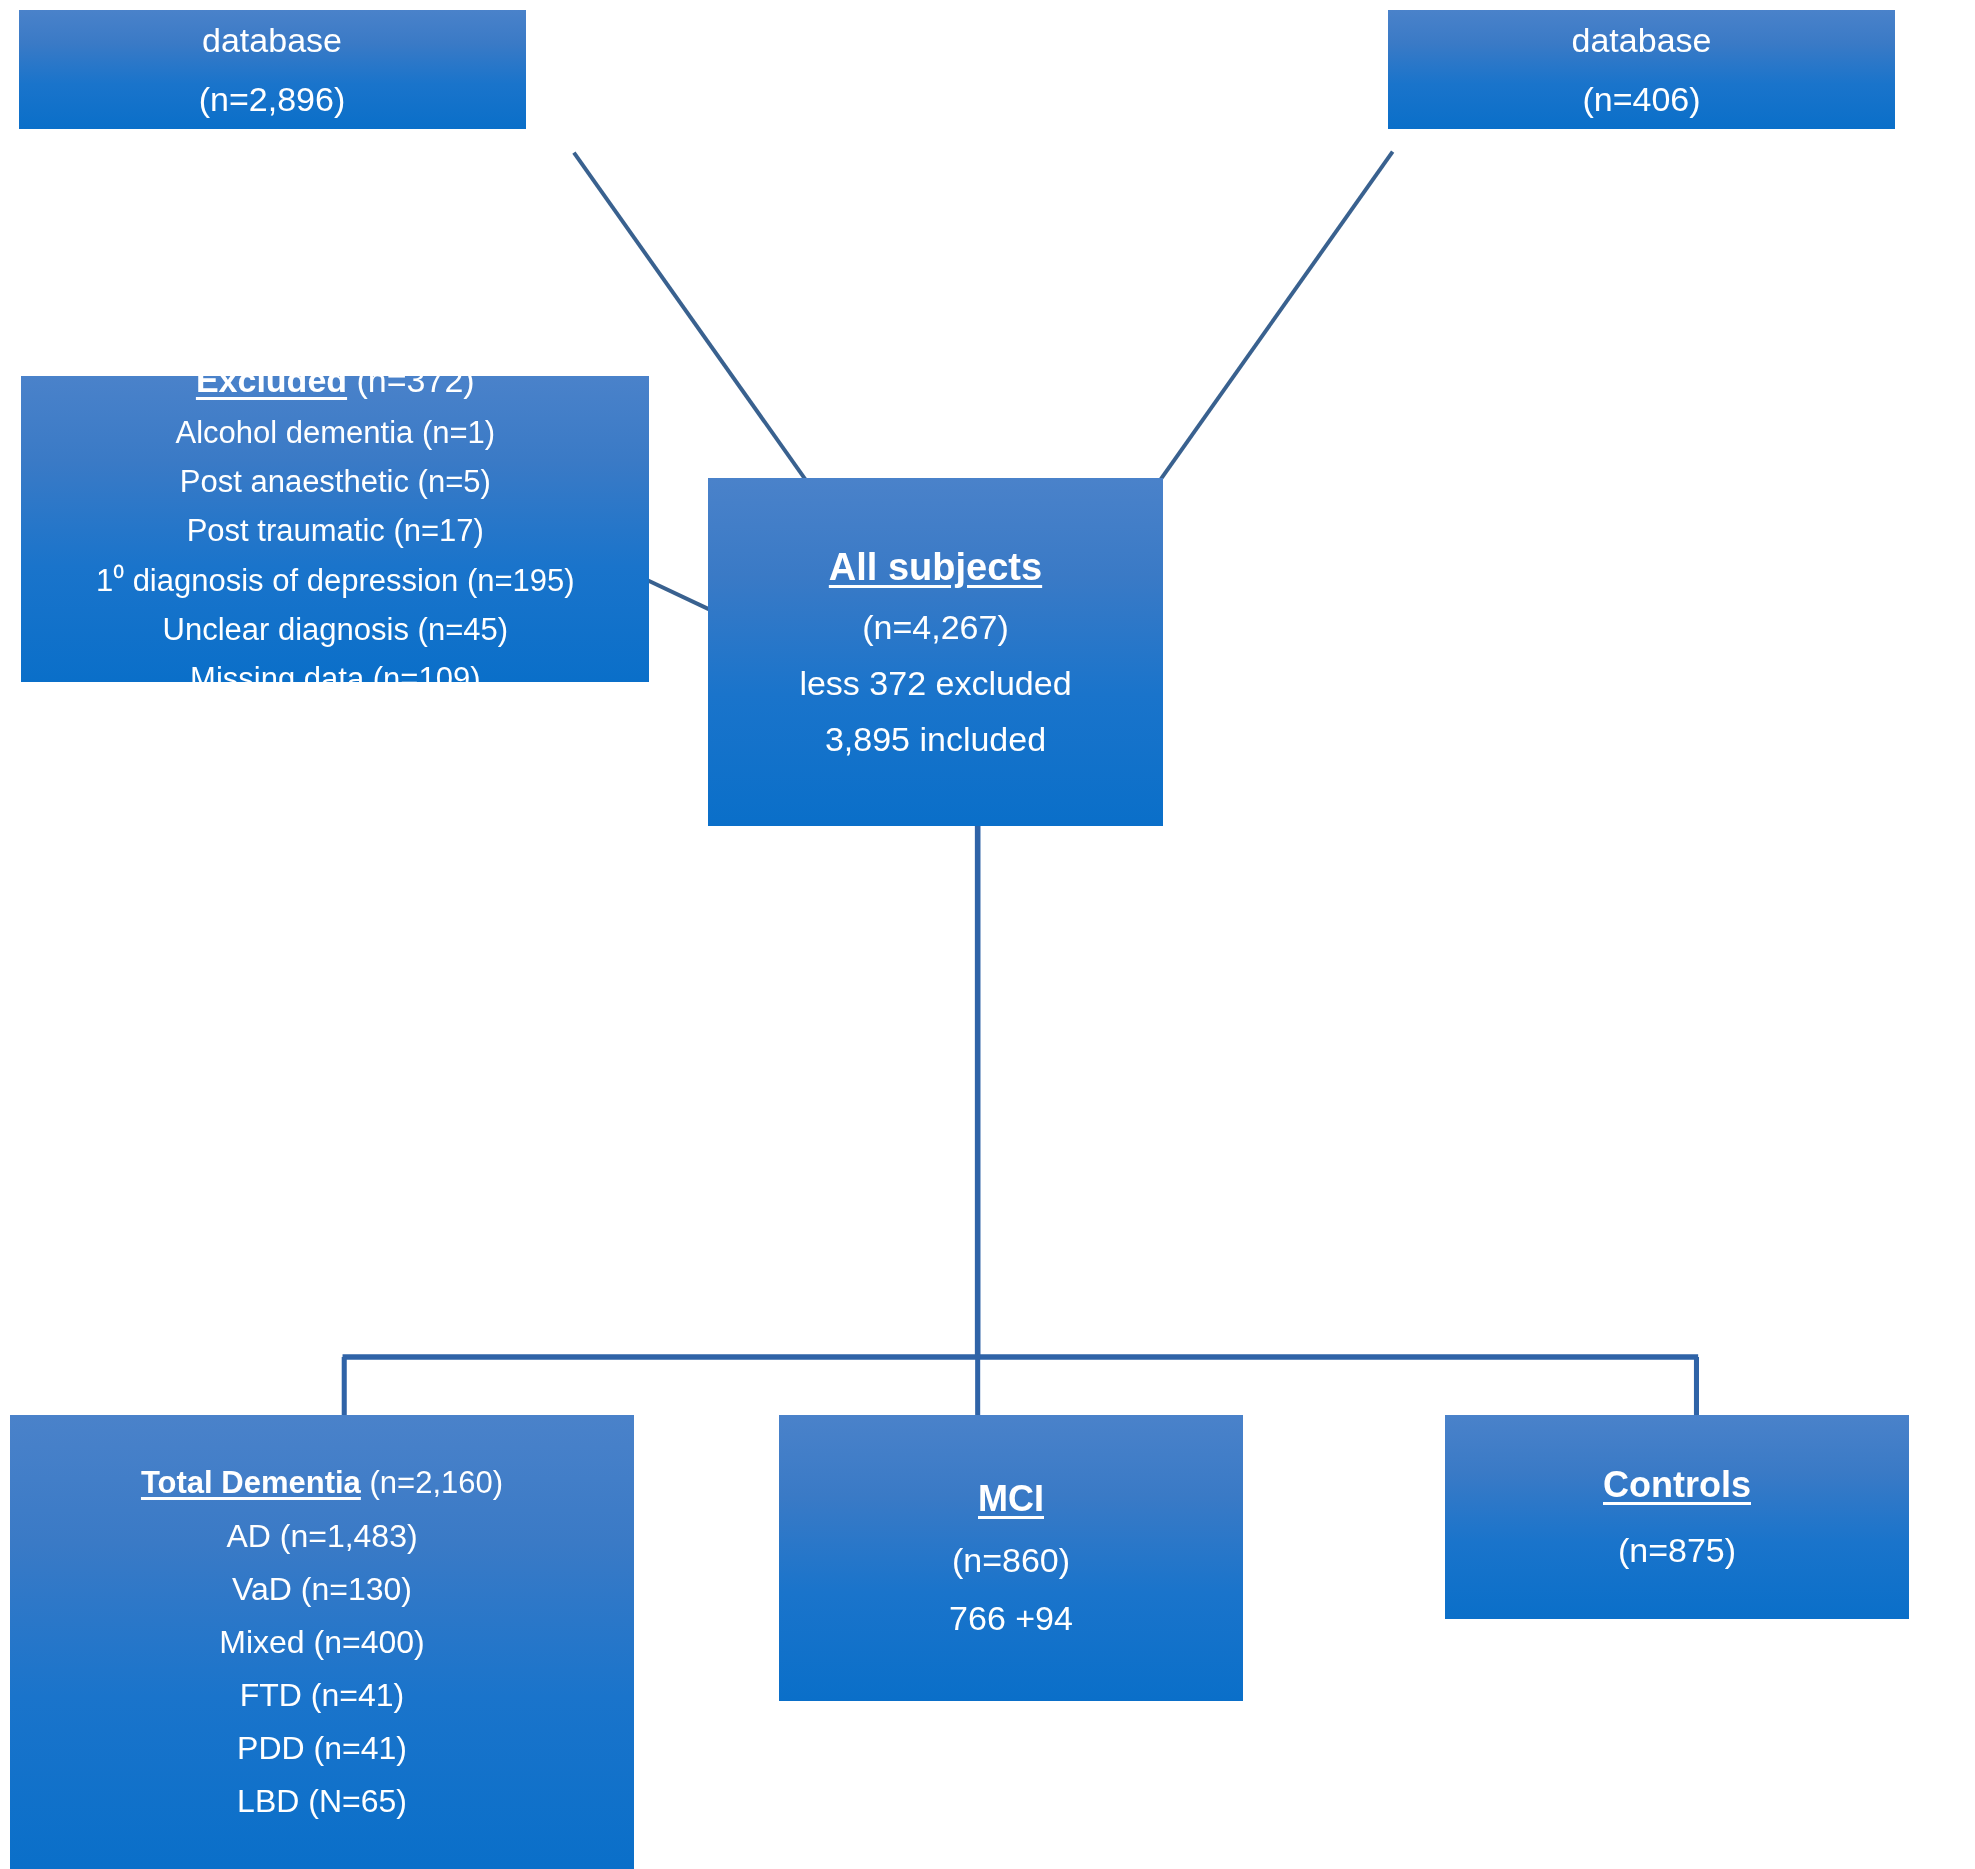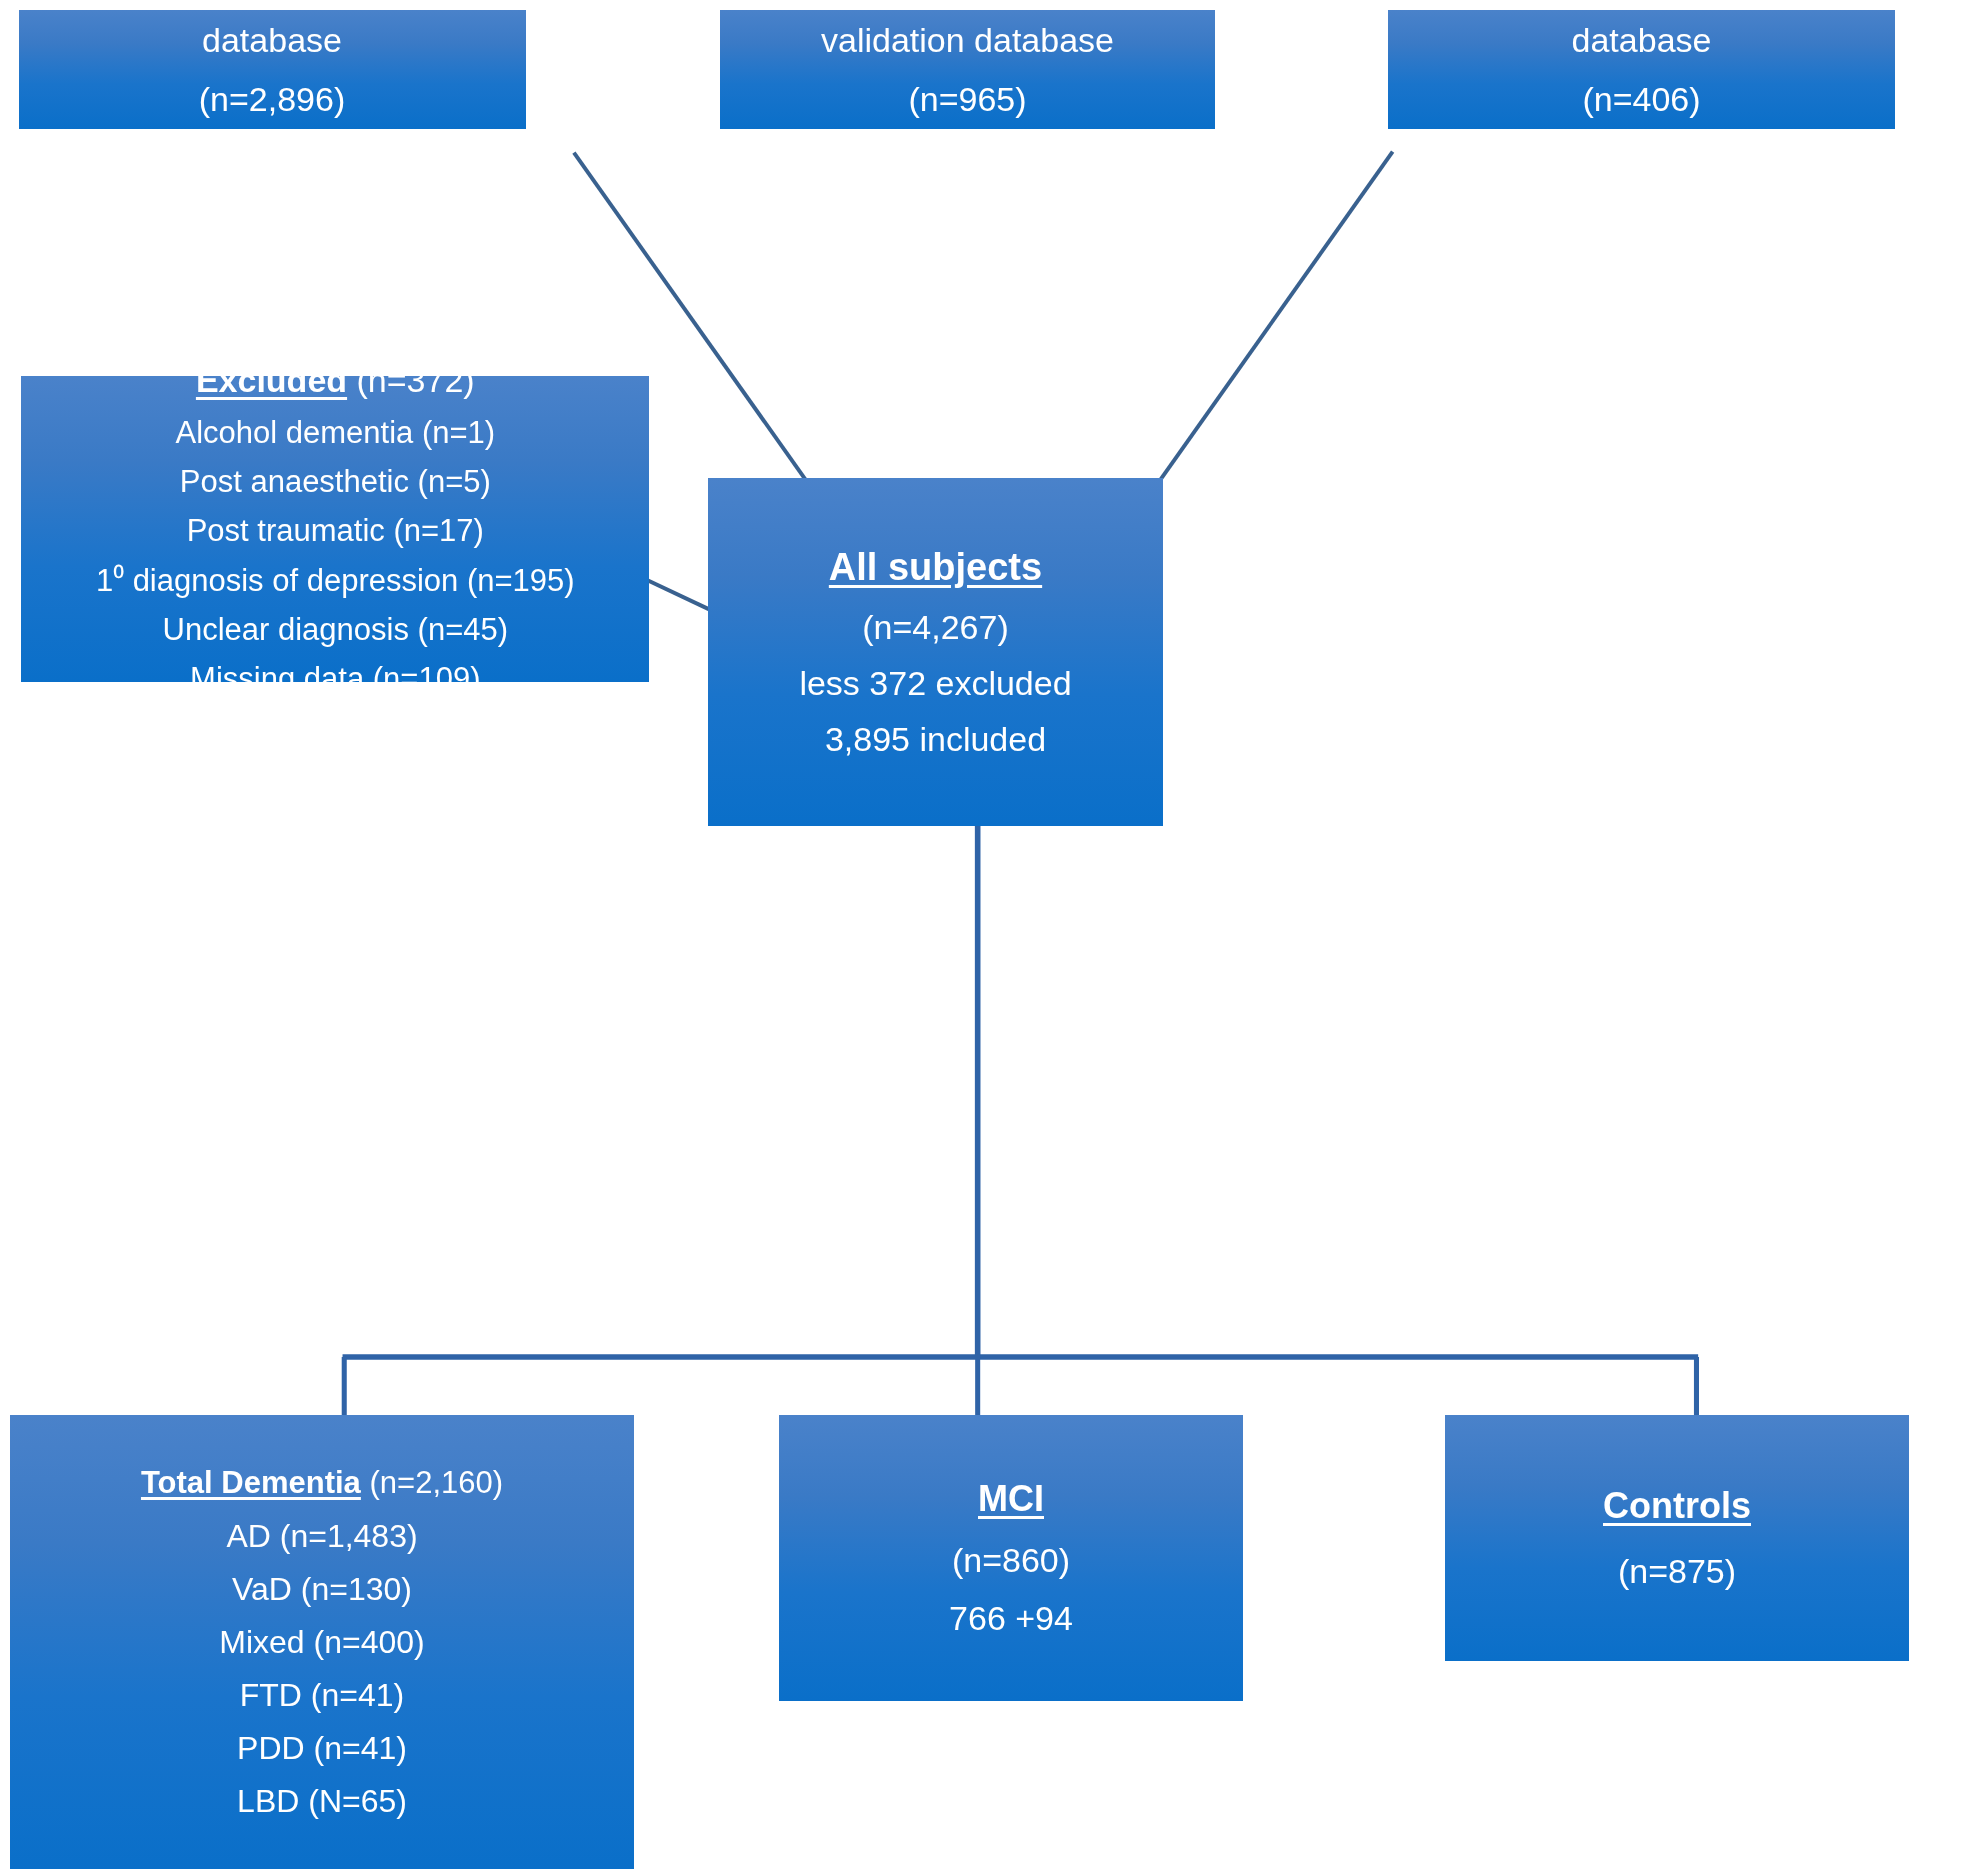--- a/index.html
+++ b/index.html
@@ -64,21 +64,21 @@
   .hdr { margin-bottom: 2.2px; }
 
   
   #box-gat      { left: 18.5px;   top: 10px;   width: 507px;  height: 119px; }
   #box-qmci     { left: 720px; top: 10px;   width: 495px;  height: 119px; }
   #box-darad    { left: 1388px; top: 10px;   width: 507px;  height: 119px; }
   #box-excluded { left: 21.3px;   top: 376px;  width: 628px; height: 306px; }
   #box-subjects { left: 708px; top: 478px;  width: 455px;  height: 348px; }
   #box-dementia { left: 10px;   top: 1415px; width: 624px; height: 455px; }
   #box-mci      { left: 779px; top: 1415px; width: 464px;  height: 286px; }
-  #box-controls { left: 1445px; top: 1415px; width: 464px;  height: 246px; }
+  #box-controls { left: 1445px; top: 1415px; width: 464px;  height: 204px; }
 
   .italic { font-style: italic; }
 </style>
 </head>
 <body>
 
 <div id="stage">
 
   <svg id="connectors" viewBox="0 0 3517 3329" width="1975" height="1869" preserveAspectRatio="none" aria-hidden="true">
 
@@ -97,26 +97,20 @@
     <line x1="3021" y1="2417" x2="3021" y2="2524" stroke="#2f63a7" stroke-width="9"></line>
   </svg>
 
   <div class="box fs-top gap-top" id="box-gat">
     <span class="ln t-bold">GAT</span>
     <span class="ln">database</span>
     <span class="ln">(n=2,896)</span>
     <span class="ln">2,619 included</span>
   </div>
 
-  <div class="box fs-top gap-top" id="box-qmci">
-    <span class="ln t-bold"><span>Q</span><span class="italic">mci</span></span>
-    <span class="ln">validation database</span>
-    <span class="ln">(n=965)</span>
-    <span class="ln">937 included</span>
-  </div>
 
   <div class="box fs-top gap-top" id="box-darad">
     <span class="ln t-bold">DARAD</span>
     <span class="ln">database</span>
     <span class="ln">(n=406)</span>
     <span class="ln">339 included</span>
   </div>
 
   <div class="box fs-excl gap-excl" id="box-excluded">
     <span class="ln hdr" style="font-size:34px;"><span class="t-bold t-underline">Excluded</span><span> (n=372)</span></span>

